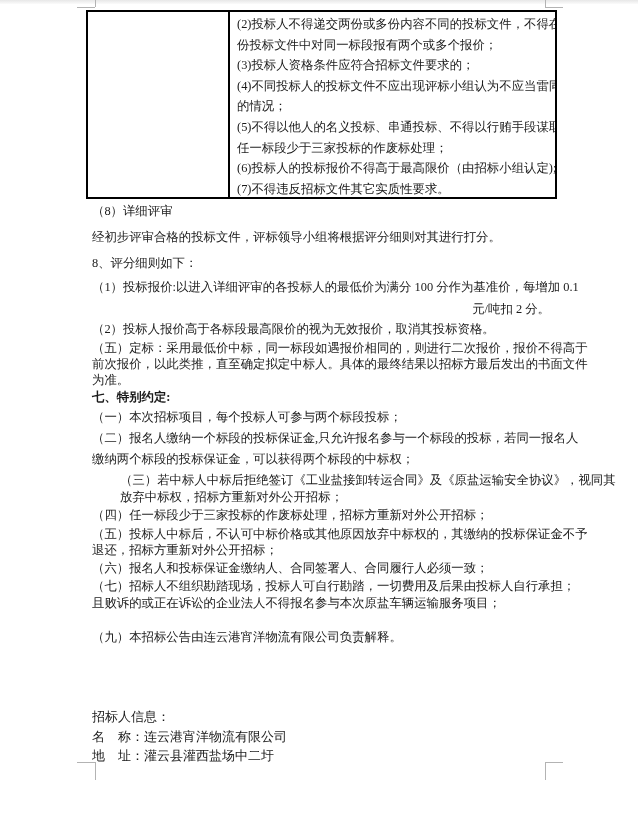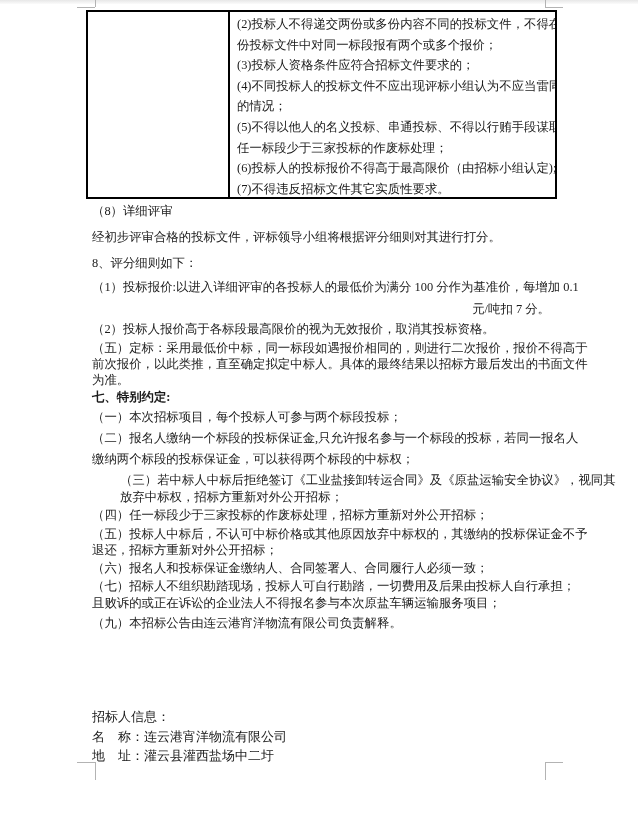--- a/index.html
+++ b/index.html
@@ -28,21 +28,21 @@
   .cell-right{flex:1;padding:2px 2px 0 7px;overflow:hidden;}
   .tline{font-size:12.4px;line-height:20.6px;white-space:nowrap;}
   
   .content{position:absolute;left:92px;top:202px;width:458px;}
   .para{margin:0;}
   .para .line{font-size:12.4px;line-height:18px;white-space:nowrap;}
   .para.lh16 .line{line-height:16px;}
   .para.lh17 .line{line-height:17px;margin-left:28px;}
   .para.lh21 .line{line-height:21px;}
   .para.lh22 .line{line-height:22px;}
-  .mt1{margin-top:1px;} .mt2{margin-top:2px;} .mt3{margin-top:3px;}
+  .mt1{margin-top:1px;} .mt2{margin-top:2px;} .mt3{margin-top:17px;}
   .mt4{margin-top:4px;text-align:right;} .mt5{margin-top:8px;}
   .bold .line{font-weight:bold;}
   
   .footer{position:absolute;left:92px;top:707px;}
   .footer .fline{font-size:13px;line-height:19.5px;white-space:nowrap;}
 </style>
 </head>
 <body>
 
 <div class="page">
@@ -82,21 +82,21 @@
     <div class="para mt5">
       <div class="line">经初步评审合格的投标文件，评标领导小组将根据评分细则对其进行打分。</div>
     </div>
 
     <div class="para mt5">
       <div class="line">8、评分细则如下：</div>
     </div>
 
     <div class="para lh22 mt4">
       <div class="line">（1）投标报价:以进入详细评审的各投标人的最低价为满分 100 分作为基准价，每增加 0.1</div>
-      <div class="line">元/吨扣 7 分。</div>
+      <div class="line">元/吨扣 2 分。</div>
     </div>
 
     <div class="para">
       <div class="line">（2）投标人报价高于各标段最高限价的视为无效报价，取消其投标资格。</div>
     </div>
 
     <div class="para lh16 mt2">
       <div class="line">（五）定标：采用最低价中标，同一标段如遇报价相同的，则进行二次报价，报价不得高于</div>
       <div class="line">前次报价，以此类推，直至确定拟定中标人。具体的最终结果以招标方最后发出的书面文件</div>
       <div class="line">为准。</div>

